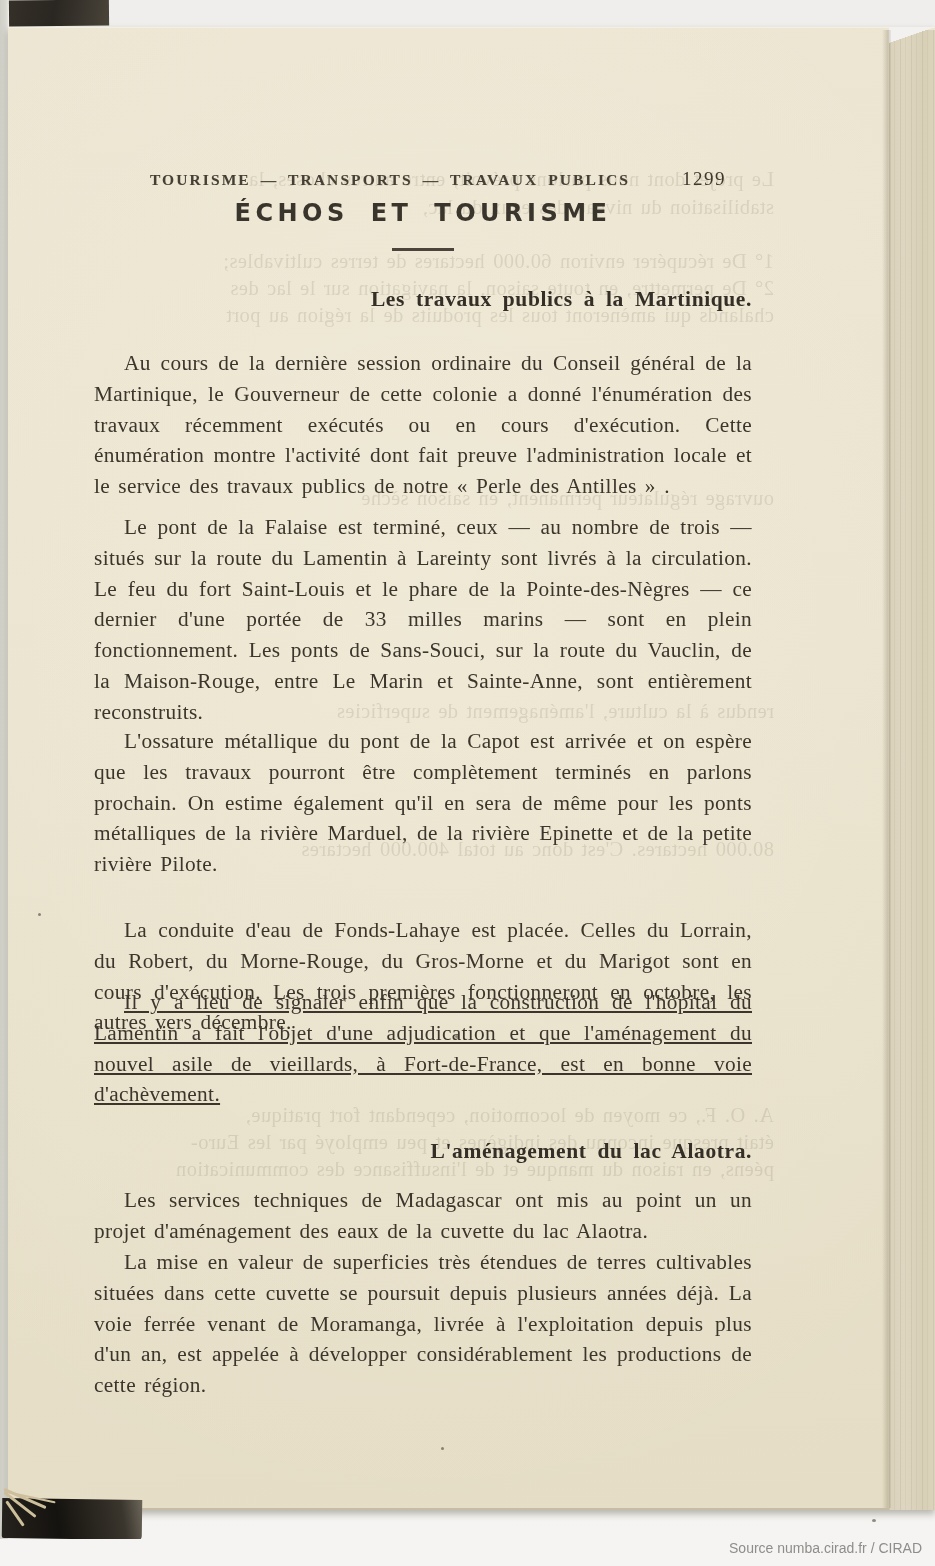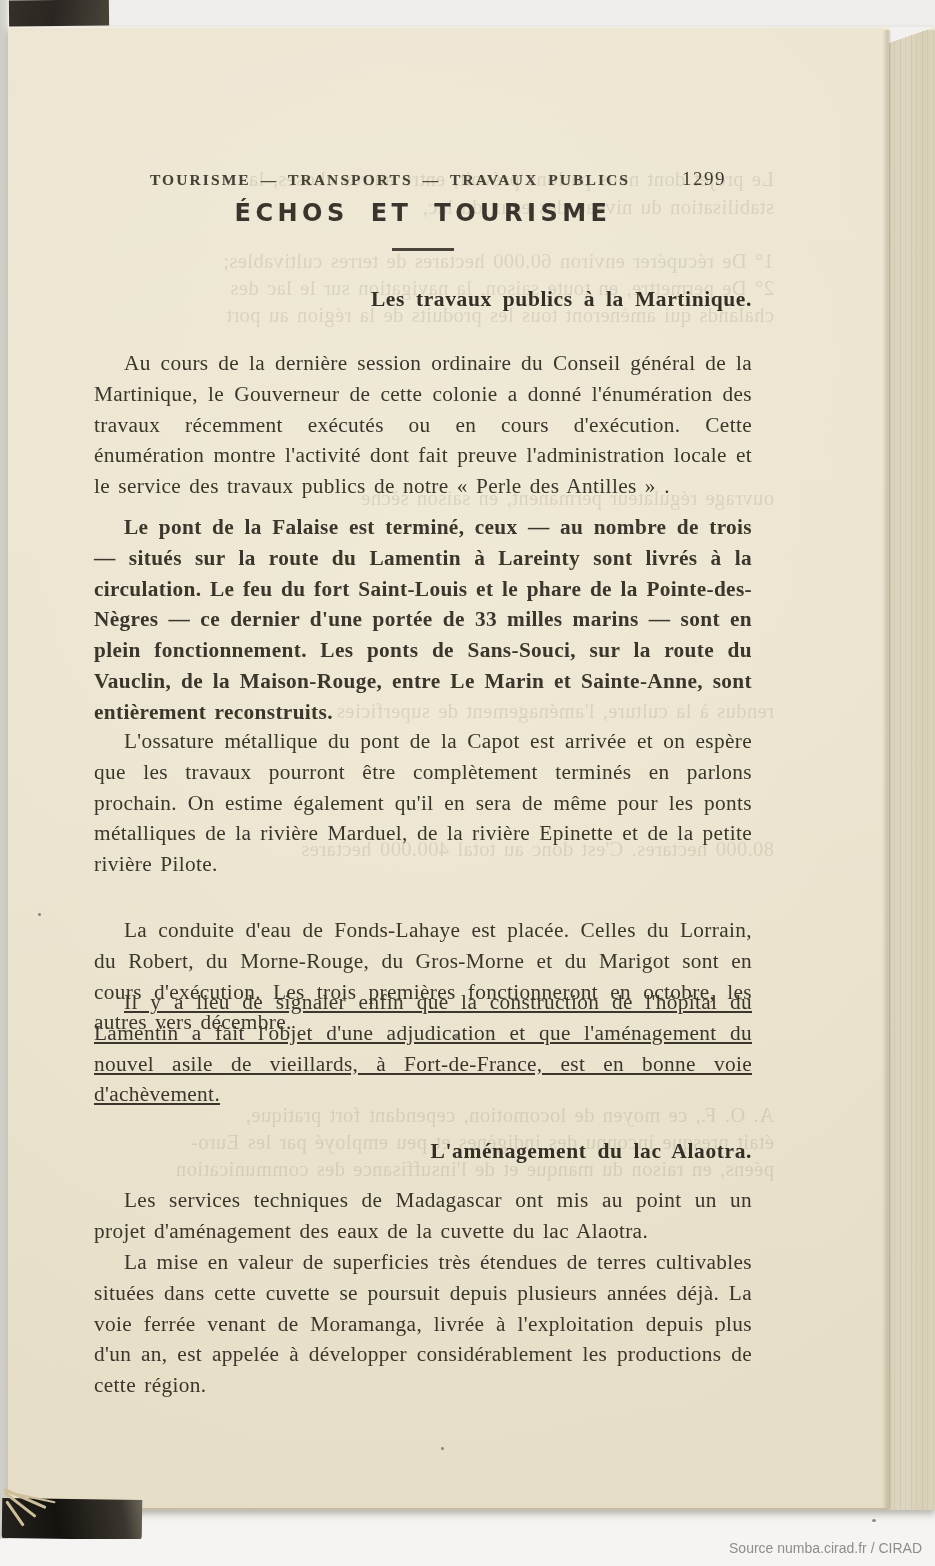--- a/index.html
+++ b/index.html
@@ -152,21 +152,21 @@
     width: 100%;
     font-size: 21.3px;
     line-height: 30.8px;
     letter-spacing: 0.35px;
     word-spacing: 2.6px;
     text-align: justify;
     text-indent: 30px;
     color: #3b352c;
   }
   .para.p1 { top: 305px; margin-top: 16px; }
-  .para.p2 { top: 485px; font-weight: bold; }
+  .para.p2 { top: 485px; }
   .para.p3 { top: 699px; }
   .para.p4 { top: 844px; margin-top: 44px; }
   .para.p5 { top: 960px; text-decoration: underline; }
   .para.p6 { top: 1158px; }
   .para.p7 { top: 1220px; }
 
   
   .ghost {
     position: absolute;
     left: 86px;

